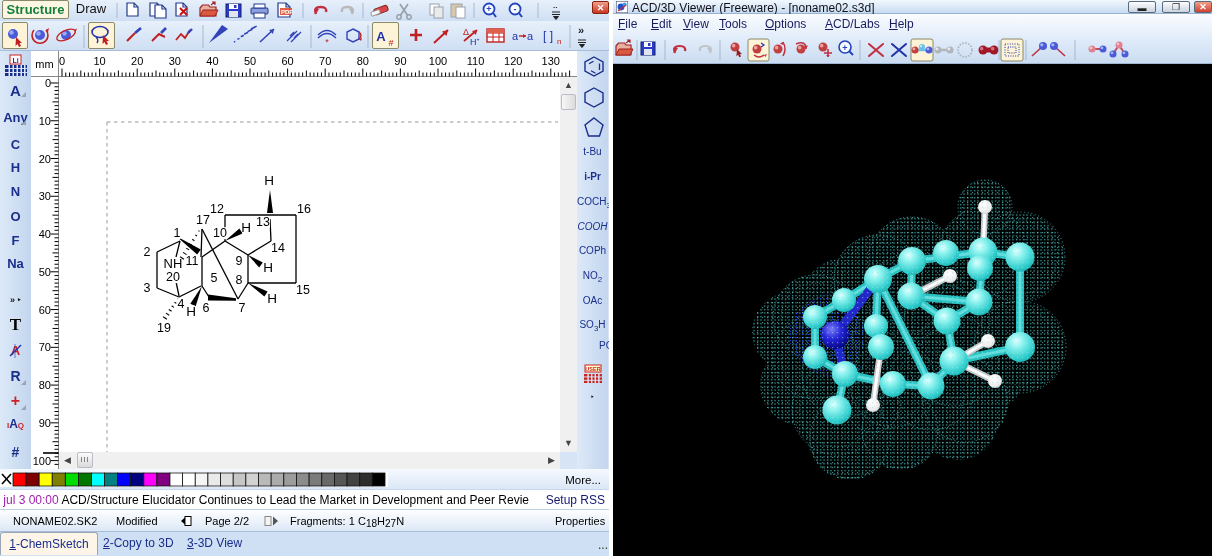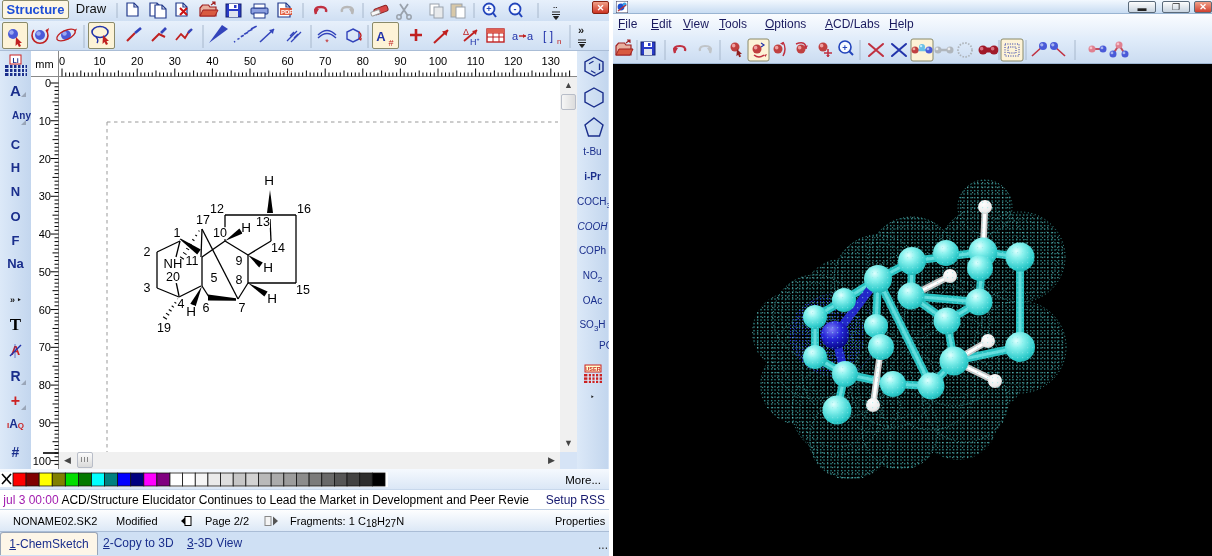--- a/index.html
+++ b/index.html
@@ -35,21 +35,21 @@
 #rclient{position:absolute;left:2px;top:64px;width:597px;height:492px;background:#000;}
 .mi{position:absolute;top:3px;}
 .mi u{text-decoration:underline;}
 .wbtn{position:absolute;top:1px;height:12px;width:28px;border:1px solid #5a6a7a;border-radius:2px;background:linear-gradient(#fdfdfd,#c8d4e0);color:#222;font-size:9px;text-align:center;line-height:10px;}
 </style></head>
 <body>
 <div id="app">
 <div id="lw">
 
   <div class="tbrow" style="top:0;height:21px;"></div>
-  <div class="abs sel" style="left:2px;top:0px;width:67px;height:19px;background:#fdf6e3;text-align:center;font-size:13px;font-weight:bold;color:#1d4ed8;line-height:18px;">Structure</div>
+  <div class="abs sel" style="left:2px;top:0px;width:67px;height:19px;background:#fdf6e3;text-align:center;font-size:13px;font-weight:bold;color:#15803d;line-height:18px;">Structure</div>
   <div class="abs" style="left:72px;top:0;width:38px;height:19px;text-align:center;font-size:13px;color:#111;line-height:18px;">Draw</div>
   <div id="row1icons"></div>
       <svg class="abs" style="left:0;top:0;" width="613" height="21" viewBox="0 0 613 21">
         <path d="M127 3 h7 l4 4 v9 h-11 z" fill="#fff" stroke="#223a8c" stroke-width="1.2"></path>
         <path d="M134 3 v4 h4" fill="none" stroke="#223a8c" stroke-width="1.2"></path>
         <path d="M150 3 h7 l4 4 v9 h-11 z" fill="#fff" stroke="#223a8c" stroke-width="1.2"></path>
         <path d="M157 3 v4 h4" fill="none" stroke="#223a8c" stroke-width="1.2"></path>
         <path d="M155 5 h7 l4 4 v9 h-11 z" fill="#fff" stroke="#223a8c" stroke-width="1.2"></path>
         <path d="M162 5 v4 h4" fill="none" stroke="#223a8c" stroke-width="1.2"></path>
         <path d="M176 3 h7 l4 4 v9 h-11 z" fill="#fff" stroke="#223a8c" stroke-width="1.2"></path>
@@ -178,21 +178,21 @@
           </g>
       <g fill="#dce9f8">
             <rect x="4.5" y="11" width="1.5" height="11"></rect>
             <rect x="8.5" y="11" width="1.5" height="11"></rect>
             <rect x="12.5" y="11" width="1.5" height="11"></rect>
             <rect x="16.5" y="11" width="1.5" height="11"></rect>
             <rect x="20" y="11" width="1.5" height="11"></rect>
           </g>
     </svg>
     <div class="sbi" style="top:82px;font-size:15px;">A</div>
-    <div class="sbi" style="top:110px;font-size:10px;text-align:right;">Any</div>
+    <div class="sbi" style="top:110px;font-size:13px;">Any</div>
     <div class="sbi" style="top:137px;font-size:13px;">C</div>
     <div class="sbi" style="top:160px;font-size:13px;">H</div>
     <div class="sbi" style="top:184px;font-size:13px;">N</div>
     <div class="sbi" style="top:209px;font-size:13px;">O</div>
     <div class="sbi" style="top:233px;font-size:13px;">F</div>
     <div class="sbi" style="top:256px;font-size:13px;">Na</div>
     <div class="tri" style="left:21px;top:92px;"></div>
     <div class="tri" style="left:21px;top:120px;"></div>
     <div class="sbi" style="top:293px;font-size:9px;color:#111;">»&nbsp;‣</div>
     <div class="sbi" style="top:315px;font-size:17px;color:#000;font-family:'Liberation Serif',serif;">T</div>
@@ -685,20 +685,21 @@
 <div class="abs" style="left:609px;top:0;width:4px;height:556px;background:#fff;"></div>
     </div>
 <div id="rw">
   <div id="rtitle">
 <svg class="abs" style="left:3px;top:1px;" width="12" height="12" viewBox="0 0 12 12">
           <rect width="12" height="12" fill="#fff" stroke="#335"></rect>
           <circle cx="5" cy="6" r="3.4" fill="#1e4fd0"></circle>
           <circle cx="8.6" cy="3.6" r="2" fill="#3aa0e8"></circle>
           <path d="M2 10 L10 4" stroke="#c03030" stroke-width="1.2" fill="none"></path>
         </svg>
+<span class="abs" style="left:19px;top:1px;">ACD/3D Viewer (Freeware) - [noname02.s3d]</span>
 <div class="wbtn" style="left:515px;"><span style="position:relative;top:1px;">▬</span></div>
 <div class="wbtn" style="left:549px;">❐</div>
 <div class="wbtn" style="left:581px;width:18px;background:linear-gradient(#f0a088,#d04030);color:#fff;font-weight:bold;">✕</div>
 </div>
   <div id="rmenu">
 <span class="mi" style="left:5px;"><u>F</u>ile</span>
 <span class="mi" style="left:38px;"><u>E</u>dit</span>
 <span class="mi" style="left:70px;"><u>V</u>iew</span>
 <span class="mi" style="left:106px;"><u>T</u>ools</span>
 <span class="mi" style="left:152px;"><u>O</u>ptions</span>

